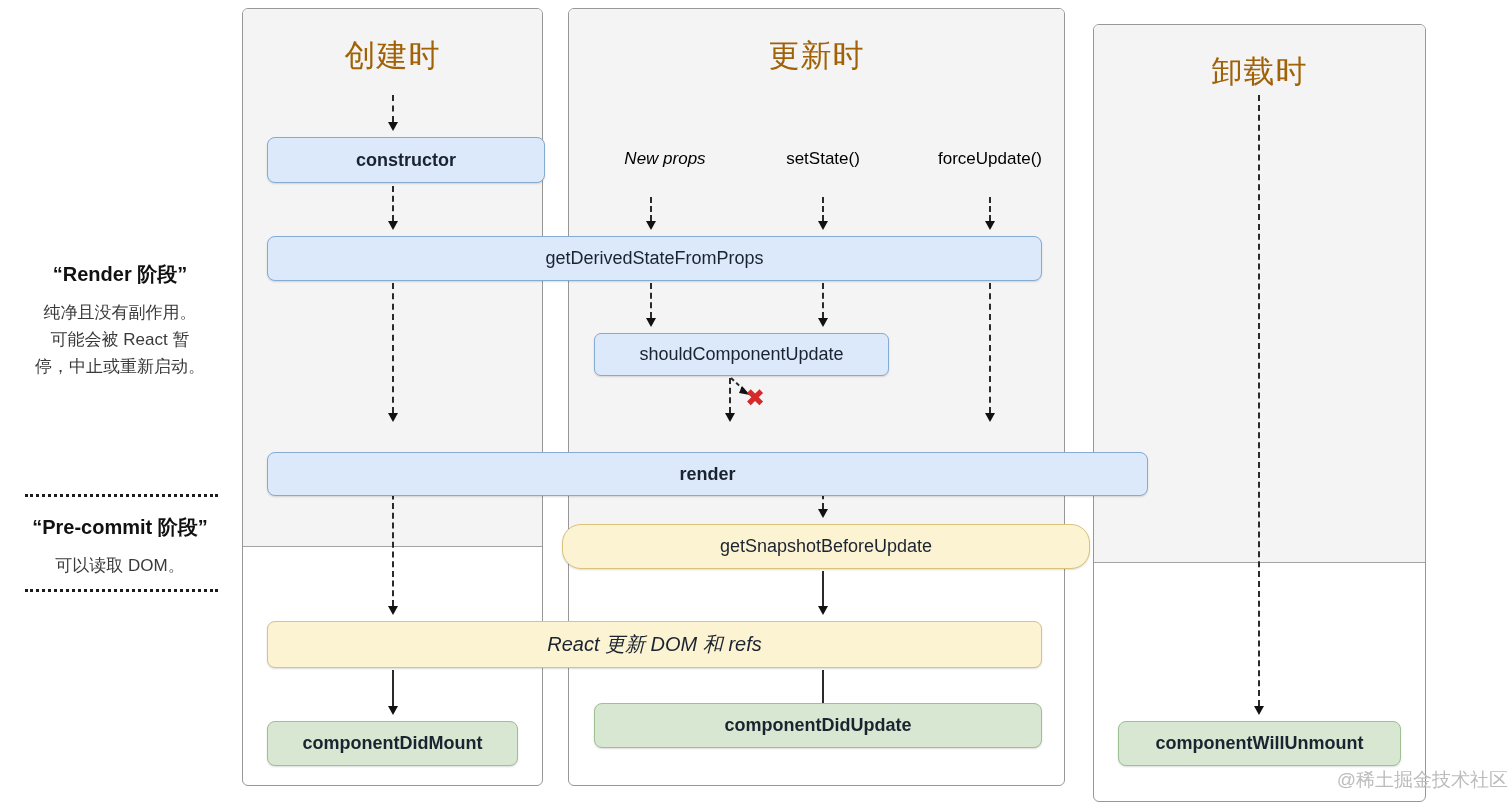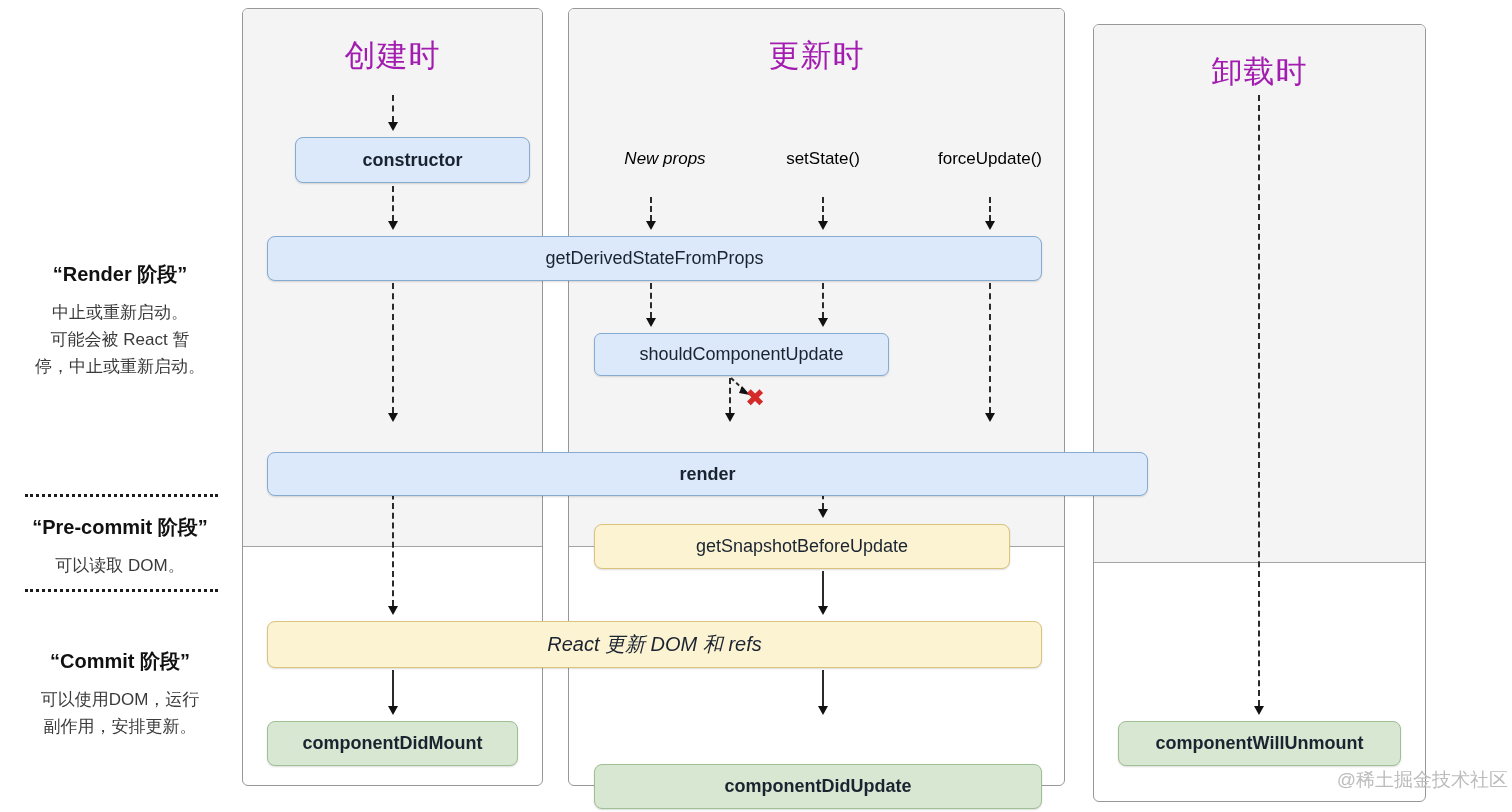--- a/index.html
+++ b/index.html
@@ -2,21 +2,21 @@
 <html style="--blue-fill: #dbe9fb; --blue-border: #86abd3; --yellow-fill: #fcf3d2; --yellow-border: #dbc37c; --green-fill: #d8e7d2; --green-border: #9fbf94; --stop-x: #d42a2a;"><head>
 <meta charset="utf-8">
 <style>
   html,body{margin:0;padding:0;background:#fff;}
   body{font-family:"Liberation Sans","DejaVu Sans",sans-serif;}
   #stage{position:relative;width:1512px;height:812px;background:#fff;overflow:hidden;}
 
   
   .col{position:absolute;box-sizing:border-box;border:1.5px solid #979797;border-radius:6px;background:#fff;}
   .col-gray{position:absolute;left:0;right:0;top:0;height:537px;background:#f4f4f5;border-bottom:1.5px solid #a3a3a3;border-radius:5px 5px 0 0;}
-  .col-title{position:absolute;top:26px;left:0;right:0;text-align:center;font-size:31px;color:#a21caf;letter-spacing:1px;}
+  .col-title{position:absolute;top:26px;left:0;right:0;text-align:center;font-size:31px;color:#a16207;letter-spacing:1px;}
 
   
   .box{position:absolute;box-sizing:border-box;display:flex;align-items:center;justify-content:center;
        border-radius:8px;font-size:18px;color:#1a2330;border:1.5px solid;box-shadow:0 1px 2px rgba(0,0,0,.14);}
   .box.blue{background:var(--blue-fill,#dbe9fb);border-color:var(--blue-border,#86abd3);}
   .box.yellow{background:var(--yellow-fill,#fcf3d2);border-color:var(--yellow-border,#dbc37c);}
   .box.green{background:var(--green-fill,#d8e7d2);border-color:var(--green-border,#9fbf94);}
   .bold{font-weight:bold;}
   .italic{font-style:italic;font-size:20px;}
 
@@ -53,37 +53,32 @@
     <div class="col-gray"></div>
     <div class="col-title">更新时</div>
   </div>
   <div class="col" style="left:1093px;top:24px;width:333px;height:778px;">
     <div class="col-gray"></div>
     <div class="col-title">卸载时</div>
   </div>
 
   <div class="note" style="top:246px;margin-top:15px;">
     <div class="note-title">“Render 阶段”</div>
-    <div class="note-line">中止或重新启动。</div>
+    <div class="note-line">纯净且没有副作用。</div>
     <div class="note-line">可能会被 React 暂</div>
     <div class="note-line">停，中止或重新启动。</div>
   </div>
 
   <div class="dotline" style="top:494px;"></div>
   <div class="note" style="top:514px;">
     <div class="note-title">“Pre-commit 阶段”</div>
     <div class="note-line">可以读取 DOM。</div>
   </div>
   <div class="dotline" style="top:589px;"></div>
 
-  <div class="note" style="top:648px;">
-    <div class="note-title">“Commit 阶段”</div>
-    <div class="note-line">可以使用DOM，运行</div>
-    <div class="note-line">副作用，安排更新。</div>
-  </div>
 
   <div class="trigger" style="left:600px;width:130px;font-style:italic;">New props</div>
   <div class="trigger" style="left:760px;width:126px;">setState()</div>
   <div class="trigger" style="left:915px;width:150px;">forceUpdate()</div>
 
   <div class="arrow" style="left:392px;top:95px;height:27px;"></div>
   <div class="arrow" style="left:392px;top:186px;height:35px;"></div>
   <div class="arrow" style="left:392px;top:283px;height:130px;"></div>
   <div class="arrow" style="left:392px;top:474px;height:132px;"></div>
   <div class="arrow solid" style="left:392px;top:670px;height:36px;"></div>
@@ -100,33 +95,33 @@
   <div class="arrow solid" style="left:822px;top:670px;height:36px;"></div>
 
   <svg style="position:absolute;left:729px;top:377px;" width="34" height="26" viewBox="0 0 34 26">
     <line x1="2" y1="1" x2="15" y2="13" stroke="#2a2a2a" stroke-width="2" stroke-dasharray="4,3"></line>
     <polygon points="13,9 21,18 10,16" fill="#111"></polygon>
   </svg>
   <div class="stop-x" style="left:745px;top:386px;">✖</div>
 
   <div class="arrow" style="left:1258px;top:95px;height:611px;"></div>
 
-  <div class="box blue bold" style="left:267px;top:137px;width:235px;height:46px;margin-left:28px;">constructor</div>
+  <div class="box blue bold" style="left:267px;top:137px;width:278px;height:46px;">constructor</div>
 
   <div class="box blue" style="left:267px;top:236px;width:775px;height:45px;">getDerivedStateFromProps</div>
 
   <div class="box blue" style="left:594px;top:333px;width:295px;height:43px;border-radius:7px;">shouldComponentUpdate</div>
 
   <div class="box blue bold" style="left:267px;top:452px;width:881px;height:44px;">render</div>
 
-  <div class="box yellow" style="left:594px;top:524px;width:416px;height:45px;">getSnapshotBeforeUpdate</div>
+  <div class="box yellow" style="left:562px;top:524px;width:528px;height:45px;border-radius:19px;">getSnapshotBeforeUpdate</div>
 
   <div class="box yellow italic" style="left:267px;top:621px;width:775px;height:47px;">React 更新 DOM 和 refs</div>
 
   <div class="box green bold" style="left:267px;top:721px;width:251px;height:45px;text-align:center;">componentDidMount</div>
 
-  <div class="box green bold" style="left:594px;top:764px;width:448px;height:45px;">componentDidUpdate</div>
+  <div class="box green bold" style="left:594px;top:703px;width:448px;height:45px;">componentDidUpdate</div>
 
   <div class="box green bold" style="left:1118px;top:721px;width:283px;height:45px;">componentWillUnmount</div>
 
   <div class="watermark">@稀土掘金技术社区</div>
 
 </div>
 
 </body></html>

